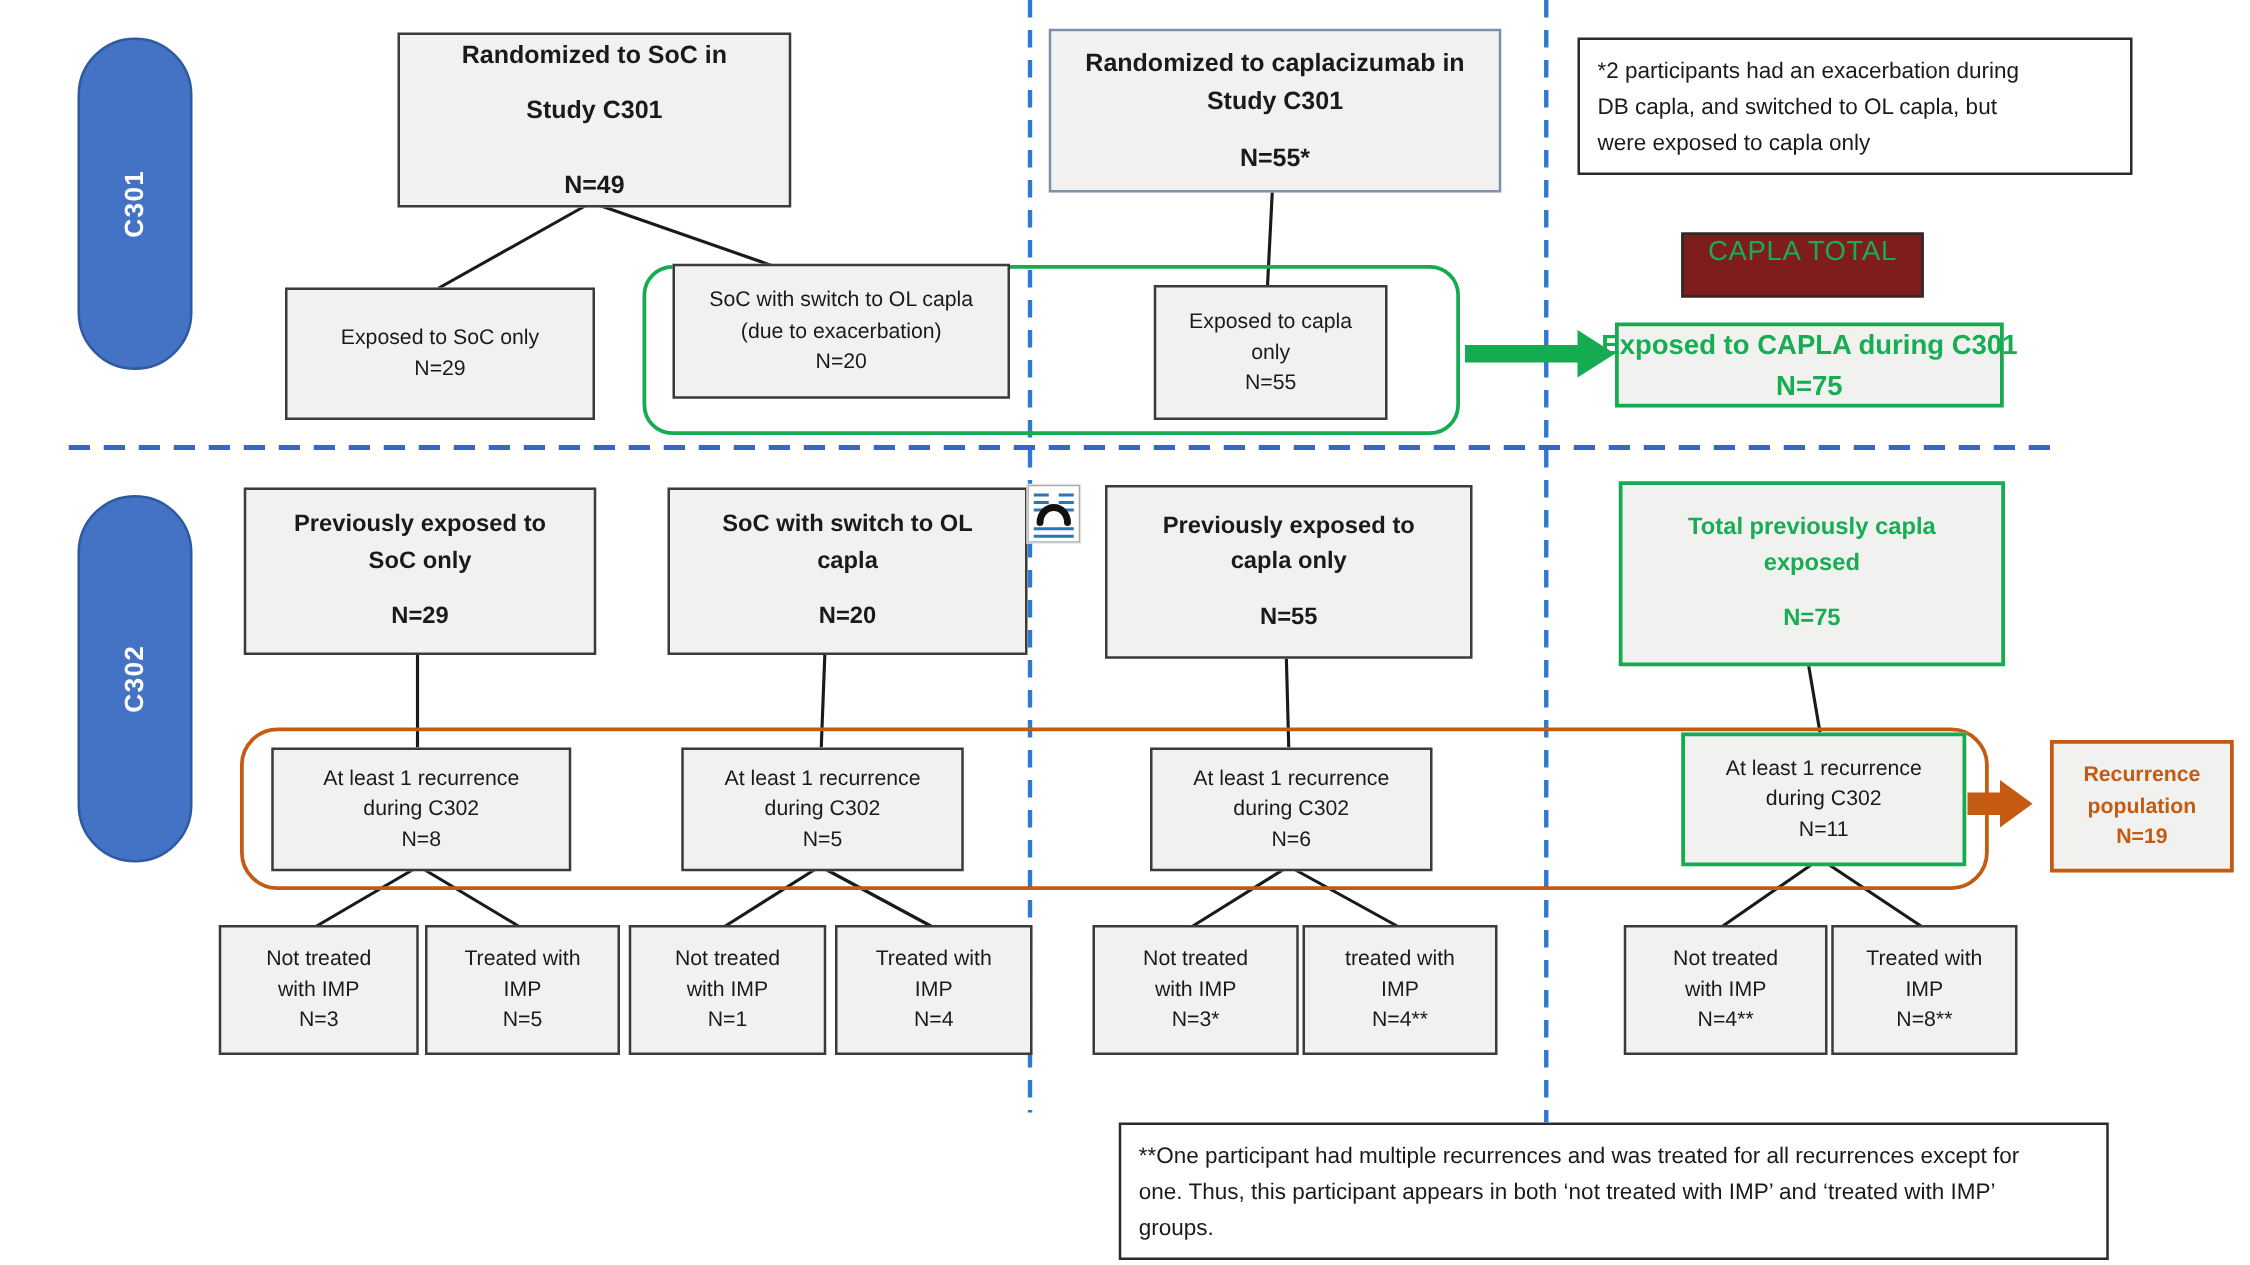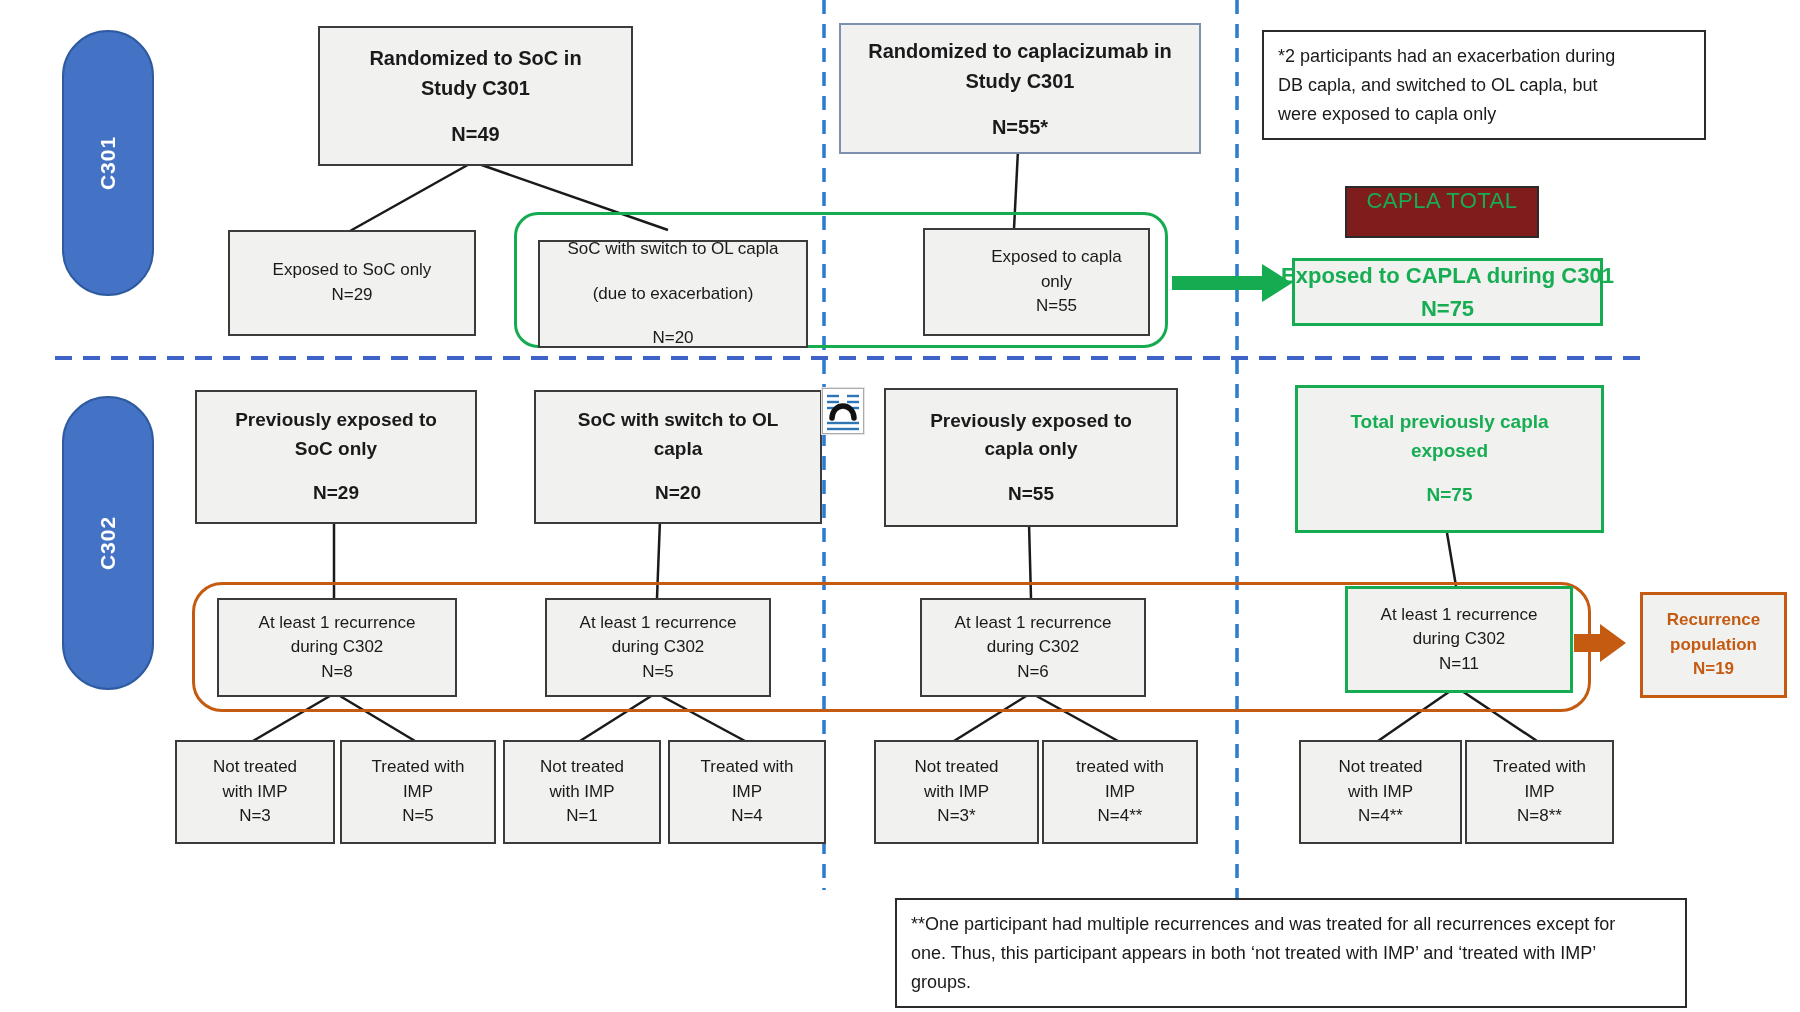--- a/index.html
+++ b/index.html
@@ -79,21 +79,21 @@
     <polygon points="1574,634 1600,634 1600,624 1626,643 1600,662 1600,652 1574,652" fill="#c55a11"></polygon>
   </svg>
 
   <div class="pill" style="left:62px;top:30px;width:88px;height:262px;">
     <span>C301</span>
   </div>
   <div class="pill" style="left:62px;top:396px;width:88px;height:290px;">
     <span>C302</span>
   </div>
 
-  <div class="box big bold" style="left:318px;top:26px;width:311px;height:136px;">
+  <div class="box big bold" style="left:318px;top:26px;width:311px;height:136px;gap:14px;">
     <div class="l">Randomized to SoC in</div>
     <div class="l">Study C301</div>
     <div class="l ngap">N=49</div>
   </div>
   <div class="box big bold blueborder" style="left:839px;top:23px;width:358px;height:127px;">
     <div class="l">Randomized to caplacizumab in</div>
     <div class="l">Study C301</div>
     <div class="l ngap">N=55*</div>
   </div>
   <div class="note" style="left:1262px;top:30px;width:412px;">
@@ -101,26 +101,26 @@
     <div>DB capla, and switched to OL capla, but</div>
     <div>were exposed to capla only</div>
   </div>
 
   <div class="groupbox green-group" style="left:514px;top:212px;width:648px;height:130px;"></div>
 
   <div class="box" style="left:228px;top:230px;width:244px;height:102px;">
     <div class="l">Exposed to SoC only</div>
     <div class="l">N=29</div>
   </div>
-  <div class="box" style="left:538px;top:240px;width:266px;height:104px;gap:20px;">
+  <div class="box" style="left:538px;top:211px;width:266px;height:104px;">
     <div class="l">SoC with switch to OL capla</div>
     <div class="l">(due to exacerbation)</div>
     <div class="l">N=20</div>
   </div>
-  <div class="box" style="left:923px;top:228px;width:183px;height:104px;padding-left:40px;">
+  <div class="box" style="left:923px;top:228px;width:183px;height:104px;">
     <div class="l">Exposed to capla</div>
     <div class="l">only</div>
     <div class="l">N=55</div>
   </div>
 
   <div class="capla-total greentext" style="left:1345px;top:186px;width:190px;height:48px;">
     <span>CAPLA TOTAL</span>
   </div>
   <div class="box greenborder greentext result-green" style="left:1292px;top:258px;width:305px;height:62px;">
     <div class="l">Exposed to CAPLA during C301</div>

